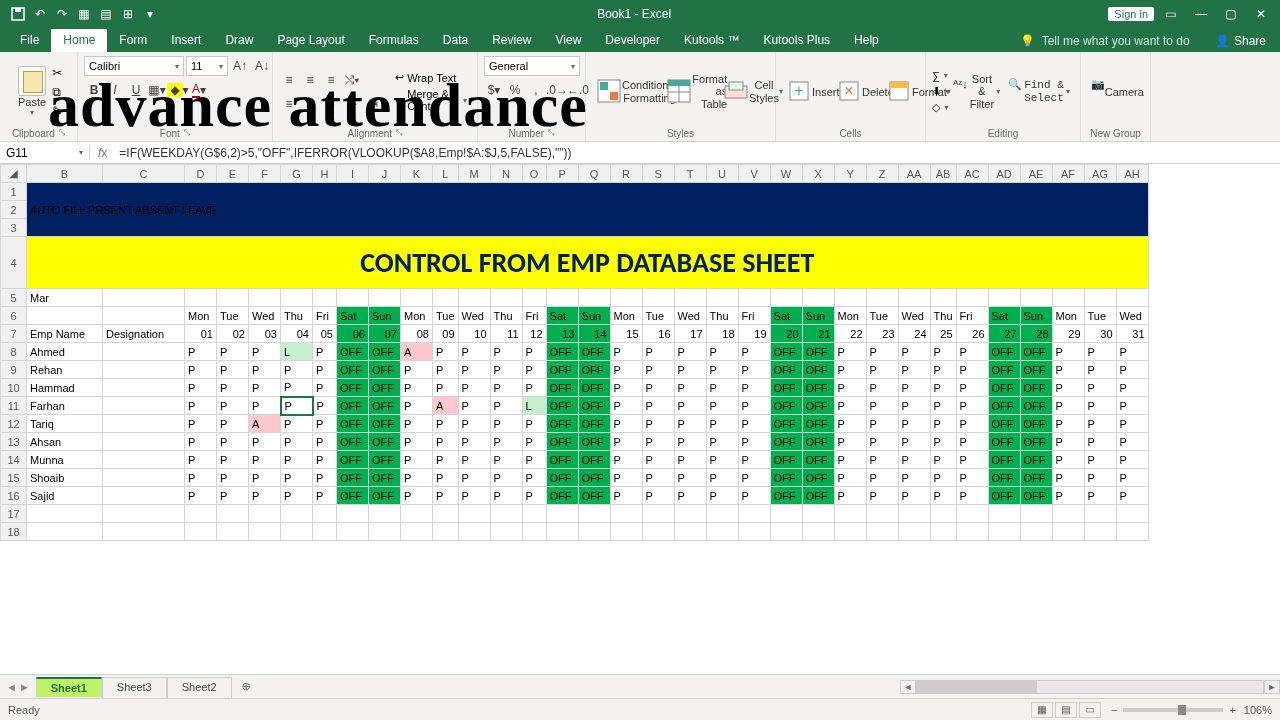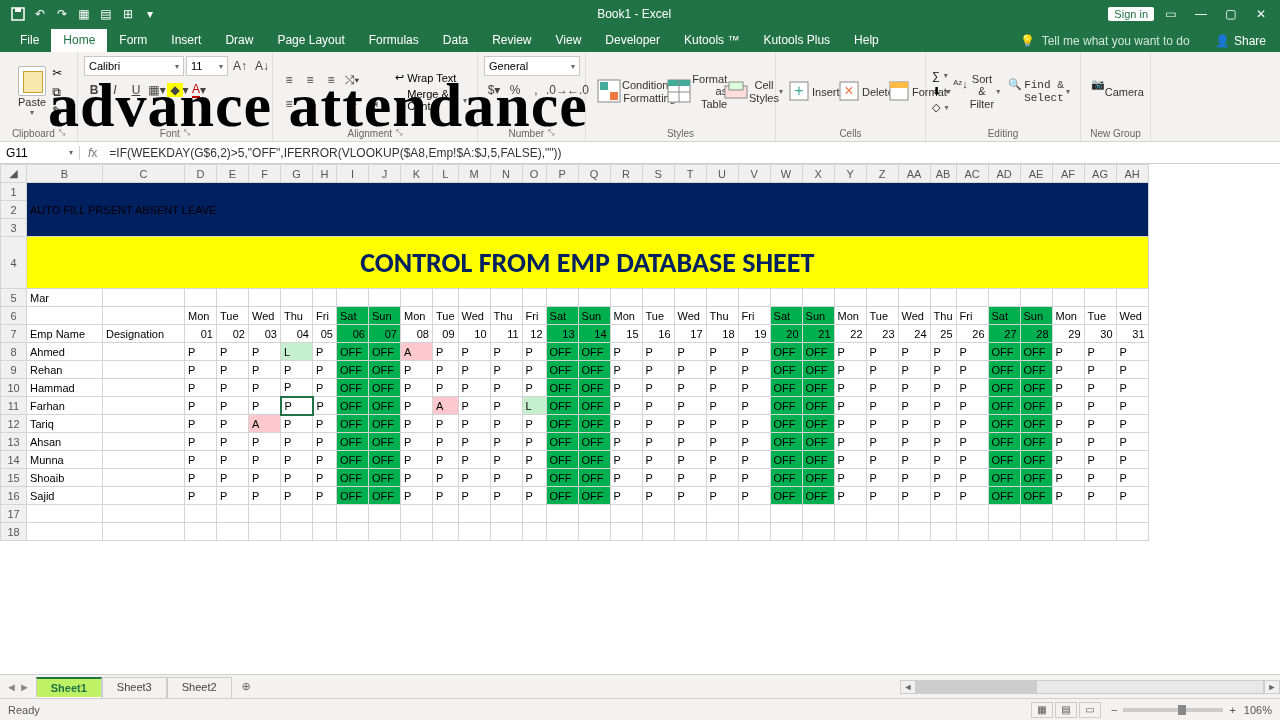--- a/index.html
+++ b/index.html
@@ -61,21 +61,21 @@
 .edititem{display:flex;align-items:center;gap:4px;}
 .newgrp{width:70px;}
 
 .caret{font-size:8px;color:#666;}
 
 
 .overlay{position:absolute;top:70px;left:48px;right:20px;font-family:"Brush Script MT","Lucida Handwriting",cursive;font-weight:bold;font-size:62px;color:#000;letter-spacing:1px;pointer-events:none;z-index:50;}
 
 
 .fbar{height:22px;border-bottom:1px solid #d0d0d0;display:flex;align-items:center;background:#fff;}
-.namebox{width:80px;border-right:1px solid #d0d0d0;padding:0 6px;font-size:12px;display:flex;align-items:center;justify-content:space-between;}
+.namebox{width:90px;border-right:1px solid #d0d0d0;padding:0 6px;font-size:12px;display:flex;align-items:center;justify-content:space-between;}
 .fx{padding:0 8px;color:#777;}
 .formula{flex:1;padding:0 4px;font-size:12px;color:#333;white-space:nowrap;overflow:hidden;}
 
 
 .gridwrap{position:relative;height:calc(720px - 28px - 24px - 90px - 22px - 24px - 22px);overflow:hidden;background:#fff;}
 table.grid{border-collapse:collapse;table-layout:fixed;}
 .grid th,.grid td{border:1px solid #d4d4d4;font-size:11px;font-weight:normal;text-align:left;padding:0 3px;height:18px;overflow:hidden;white-space:nowrap;}
 .grid th{background:#f0f0f0;color:#555;text-align:center;font-weight:normal;}
 .grid th.row{width:26px;text-align:center;}
 .grid td{background:#fff;color:#000;}

